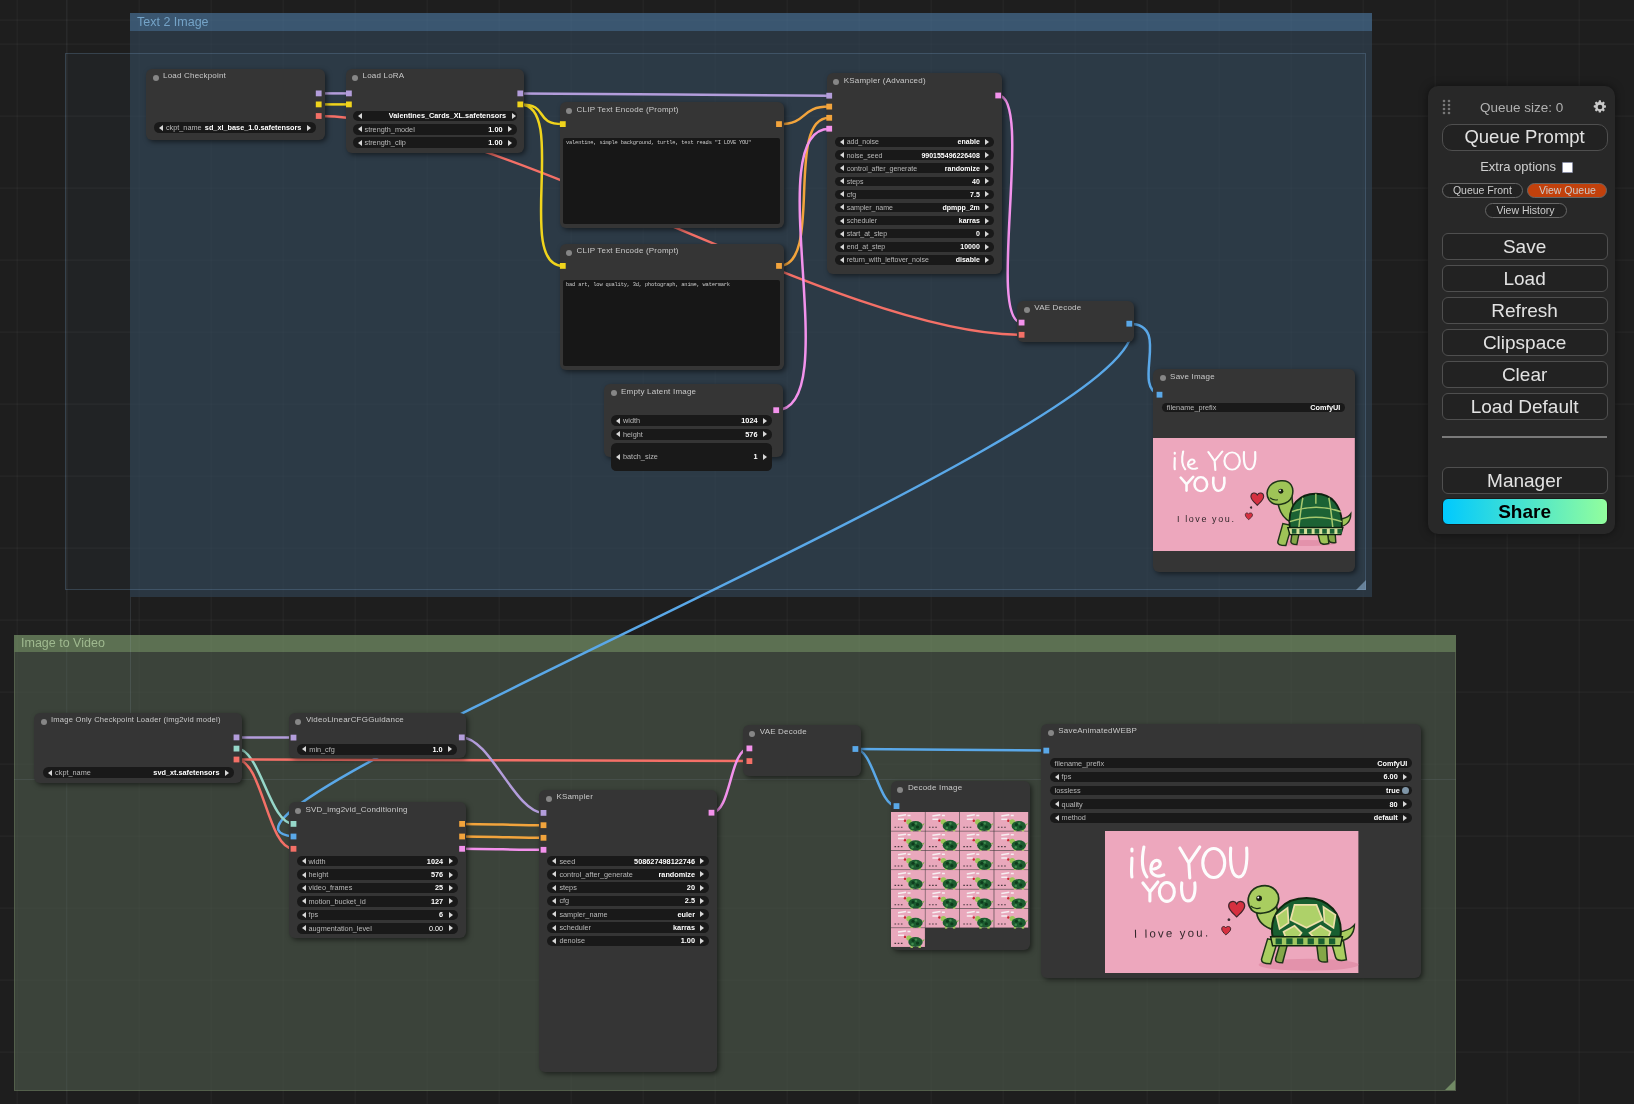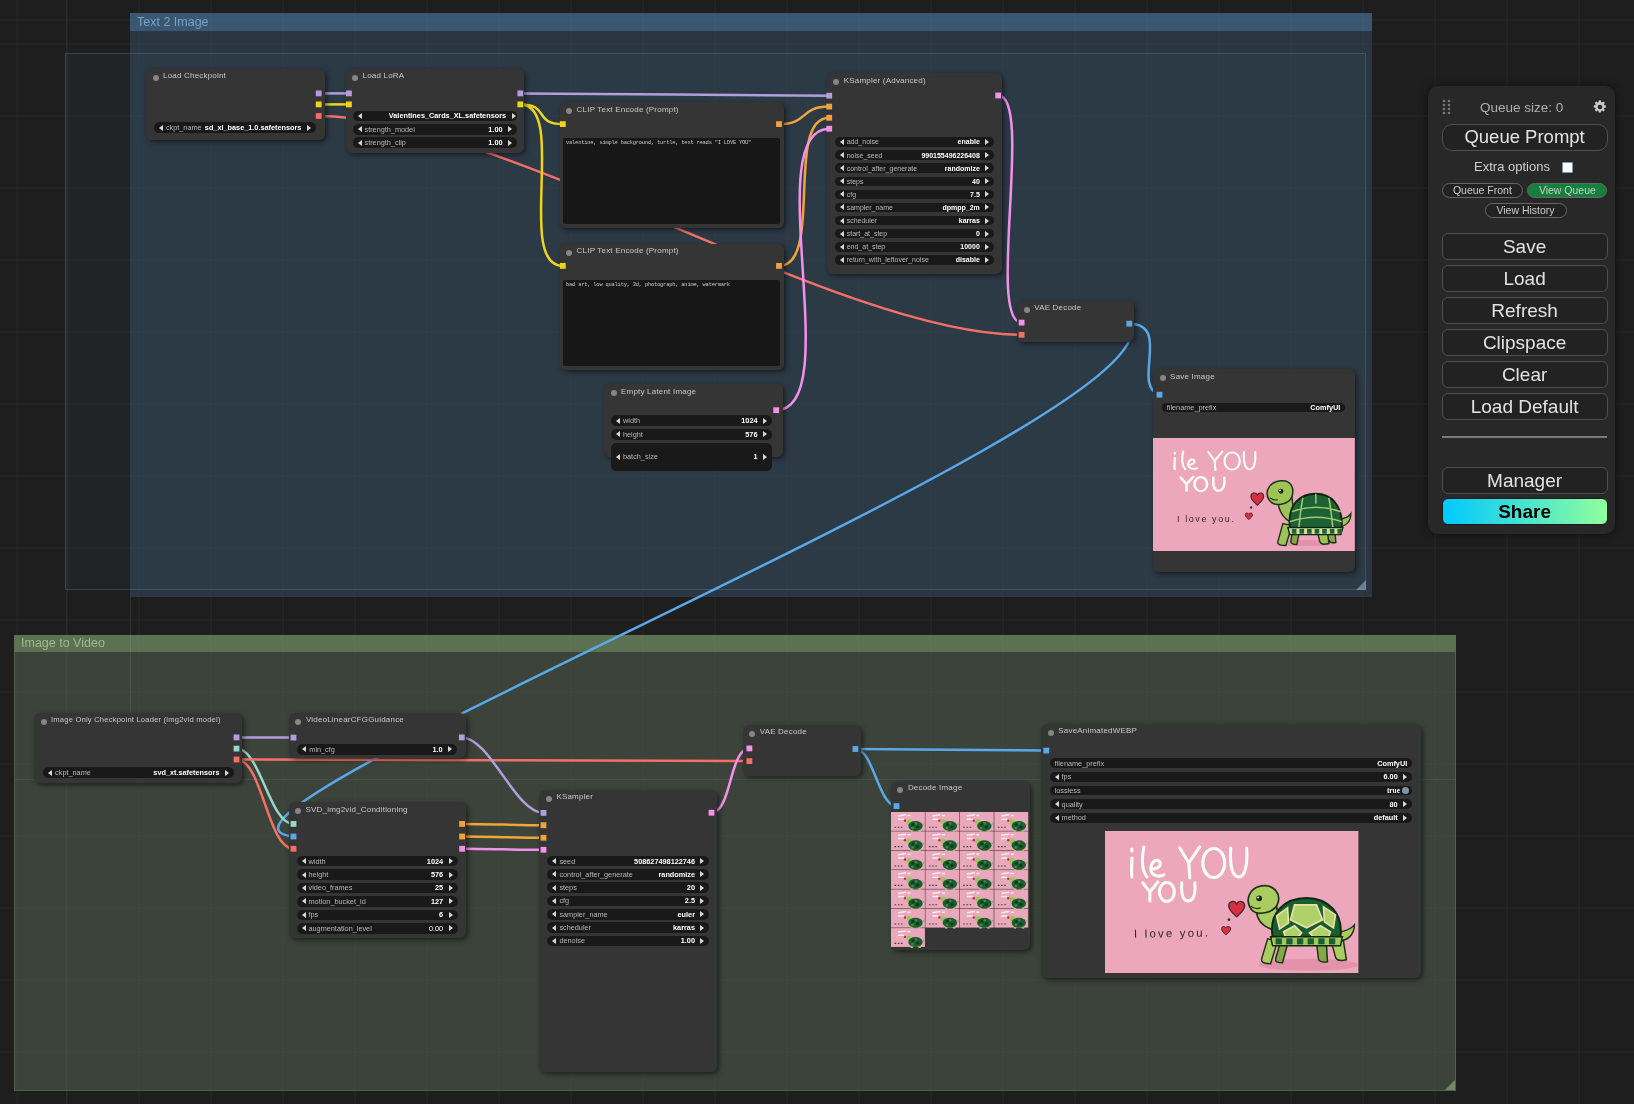--- a/index.html
+++ b/index.html
@@ -426,21 +426,21 @@
 <div style="position:absolute;left:1049.6px;top:772.0px;width:362.6px;height:9.8px;background:#191919;border-radius:4.9px;display:flex;align-items:center;padding:0 5px;box-sizing:border-box;font-size:7.3px;">
       <span style="display:inline-block;width:0;height:0;border-top:3.4px solid transparent;border-bottom:3.4px solid transparent;border-right:4.59px solid #d8d8d8;margin-right:3px;flex:none;"></span>
       <span style="color:#b8b8b8;white-space:nowrap;">fps</span>
       <span style="flex:1;"></span>
       <span style="color:#fff;font-weight:700;white-space:nowrap;">6.00</span>
       <span style="display:inline-block;width:0;height:0;border-top:3.4px solid transparent;border-bottom:3.4px solid transparent;border-left:4.59px solid #d8d8d8;margin-left:5.5px;flex:none;"></span>
     </div>
 <div style="position:absolute;left:1049.6px;top:785.5px;width:362.6px;height:9.8px;background:#191919;border-radius:4.9px;display:flex;align-items:center;padding:0 5px;box-sizing:border-box;font-size:7.3px;">
       <span style="color:#b8b8b8;white-space:nowrap;">lossless</span>
       <span style="flex:1;"></span>
-      <span style="color:#fff;font-weight:700;white-space:nowrap;font-family:Liberation Serif, serif;">true</span>
+      <span style="color:#fff;font-weight:700;white-space:nowrap;">true</span>
       <span style="flex:none;width:7.300000000000001px;height:7.300000000000001px;border-radius:50%;background:#7f96a8;margin-left:2px;margin-right:-2px;"></span>
     </div>
 <div style="position:absolute;left:1049.6px;top:799.3px;width:362.6px;height:9.8px;background:#191919;border-radius:4.9px;display:flex;align-items:center;padding:0 5px;box-sizing:border-box;font-size:7.3px;">
       <span style="display:inline-block;width:0;height:0;border-top:3.4px solid transparent;border-bottom:3.4px solid transparent;border-right:4.59px solid #d8d8d8;margin-right:3px;flex:none;"></span>
       <span style="color:#b8b8b8;white-space:nowrap;">quality</span>
       <span style="flex:1;"></span>
       <span style="color:#fff;font-weight:700;white-space:nowrap;text-align:center;">80</span>
       <span style="display:inline-block;width:0;height:0;border-top:3.4px solid transparent;border-bottom:3.4px solid transparent;border-left:4.59px solid #d8d8d8;margin-left:5.5px;flex:none;"></span>
     </div>
 <div style="position:absolute;left:1049.6px;top:812.9px;width:362.6px;height:9.8px;background:#191919;border-radius:4.9px;display:flex;align-items:center;padding:0 5px;box-sizing:border-box;font-size:7.3px;">
@@ -535,24 +535,24 @@
         <circle cx="7" cy="6" r="1.3" fill="#777"></circle>
         <circle cx="7" cy="10" r="1.3" fill="#777"></circle>
         <circle cx="7" cy="14" r="1.3" fill="#777"></circle>
       </svg></div>
 <div style="position:absolute;left:1428.3px;top:100px;width:186.6px;text-align:center;font-size:13.5px;color:#b0b0b0;">Queue size: 0</div>
 <div style="position:absolute;left:1593px;top:100px;width:14px;height:14px;"><svg width="14" height="14" viewBox="0 0 24 24">
         <path fill="#c9c9c9" d="M12 8a4 4 0 100 8 4 4 0 000-8zm9.4 5.6l-2-.3a7.5 7.5 0 01-.7 1.7l1.2 1.6a.9.9 0 01-.1 1.2l-1.4 1.4a.9.9 0 01-1.2.1l-1.6-1.2c-.5.3-1.1.5-1.7.7l-.3 2a.9.9 0 01-.9.8h-2a.9.9 0 01-.9-.8l-.3-2a7.5 7.5 0 01-1.7-.7l-1.6 1.2a.9.9 0 01-1.2-.1L3.6 17.8a.9.9 0 01-.1-1.2l1.2-1.6c-.3-.5-.5-1.1-.7-1.7l-2-.3a.9.9 0 01-.8-.9v-2c0-.5.3-.8.8-.9l2-.3c.2-.6.4-1.2.7-1.7L3.5 5.6a.9.9 0 01.1-1.2L5 3a.9.9 0 011.2-.1l1.6 1.2c.5-.3 1.1-.5 1.7-.7l.3-2a.9.9 0 01.9-.8h2c.5 0 .8.3.9.8l.3 2c.6.2 1.2.4 1.7.7L17.2 3a.9.9 0 011.2.1L19.8 4.4a.9.9 0 01.1 1.2l-1.2 1.6c.3.5.5 1.1.7 1.7l2 .3c.5.1.8.4.8.9v2c0 .5-.3.8-.8.9z"></path>
         <circle cx="12" cy="12" r="2.6" fill="#282828"></circle>
       </svg></div>
 <div style="position:absolute;left:1441.6px;top:123.7px;width:166px;height:27px;background:#222222;border:1.2px solid #4f4f4f;border-radius:10px;display:flex;align-items:center;justify-content:center;font-size:18.5px;color:#e2e2e2;font-weight:400;line-height:1;">Queue Prompt</div>
-<div style="position:absolute;left:1468px;top:159px;width:88px;text-align:center;font-size:13px;color:#cfcfcf;">Extra options</div>
+<div style="position:absolute;left:1468px;top:159px;width:88px;text-align:right;font-size:13px;color:#cfcfcf;">Extra options</div>
 <div style="position:absolute;left:1562px;top:161.5px;width:11px;height:11px;background:#ffffff;border:1px solid #8a8fa5;border-radius:1px;"></div>
 <div style="position:absolute;left:1441.6px;top:182.5px;width:81.6px;height:15px;background:#222222;border:1.2px solid #666;border-radius:9px;display:flex;align-items:center;justify-content:center;font-size:10.5px;color:#cccccc;font-weight:400;line-height:1;">Queue Front</div>
-<div style="position:absolute;left:1527.4px;top:182.5px;width:80px;height:15px;background:#15803d;border:1.2px solid #666;border-radius:9px;display:flex;align-items:center;justify-content:center;font-size:10.5px;color:#cccccc;font-weight:400;line-height:1;">View Queue</div>
+<div style="position:absolute;left:1527.4px;top:182.5px;width:80px;height:15px;background:#c2410c;border:1.2px solid #666;border-radius:9px;display:flex;align-items:center;justify-content:center;font-size:10.5px;color:#cccccc;font-weight:400;line-height:1;">View Queue</div>
 <div style="position:absolute;left:1484.5px;top:202.6px;width:82px;height:15px;background:#222222;border:1.2px solid #666;border-radius:9px;display:flex;align-items:center;justify-content:center;font-size:10.5px;color:#cccccc;font-weight:400;line-height:1;">View History</div>
 <div style="position:absolute;left:1441.6px;top:233.2px;width:166px;height:26.5px;background:#222222;border:1.2px solid #4f4f4f;border-radius:6px;display:flex;align-items:center;justify-content:center;font-size:19px;color:#e2e2e2;font-weight:400;line-height:1;">Save</div>
 <div style="position:absolute;left:1441.6px;top:265.3px;width:166px;height:26.5px;background:#222222;border:1.2px solid #4f4f4f;border-radius:6px;display:flex;align-items:center;justify-content:center;font-size:19px;color:#e2e2e2;font-weight:400;line-height:1;">Load</div>
 <div style="position:absolute;left:1441.6px;top:297.3px;width:166px;height:26.5px;background:#222222;border:1.2px solid #4f4f4f;border-radius:6px;display:flex;align-items:center;justify-content:center;font-size:19px;color:#e2e2e2;font-weight:400;line-height:1;">Refresh</div>
 <div style="position:absolute;left:1441.6px;top:329.0px;width:166px;height:26.5px;background:#222222;border:1.2px solid #4f4f4f;border-radius:6px;display:flex;align-items:center;justify-content:center;font-size:19px;color:#e2e2e2;font-weight:400;line-height:1;">Clipspace</div>
 <div style="position:absolute;left:1441.6px;top:361.0px;width:166px;height:26.5px;background:#222222;border:1.2px solid #4f4f4f;border-radius:6px;display:flex;align-items:center;justify-content:center;font-size:19px;color:#e2e2e2;font-weight:400;line-height:1;">Clear</div>
 <div style="position:absolute;left:1441.6px;top:393.1px;width:166px;height:26.5px;background:#222222;border:1.2px solid #4f4f4f;border-radius:6px;display:flex;align-items:center;justify-content:center;font-size:19px;color:#e2e2e2;font-weight:400;line-height:1;">Load Default</div>
 <div style="position:absolute;left:1441.6px;top:436px;width:165.7px;height:1.5px;background:#7a7a7a;"></div>
 <div style="position:absolute;left:1441.6px;top:467.2px;width:166px;height:26.5px;background:#222222;border:1.2px solid #4f4f4f;border-radius:6px;display:flex;align-items:center;justify-content:center;font-size:19px;color:#e2e2e2;font-weight:400;line-height:1;">Manager</div>
 <div style="position:absolute;left:1441.6px;top:498.4px;width:166px;height:26.5px;background:linear-gradient(90deg,#00c9ff,#92fe9d);border:1.2px solid #1b1b1b;border-radius:6px;display:flex;align-items:center;justify-content:center;font-size:19px;color:#000;font-weight:600;line-height:1;">Share</div>

